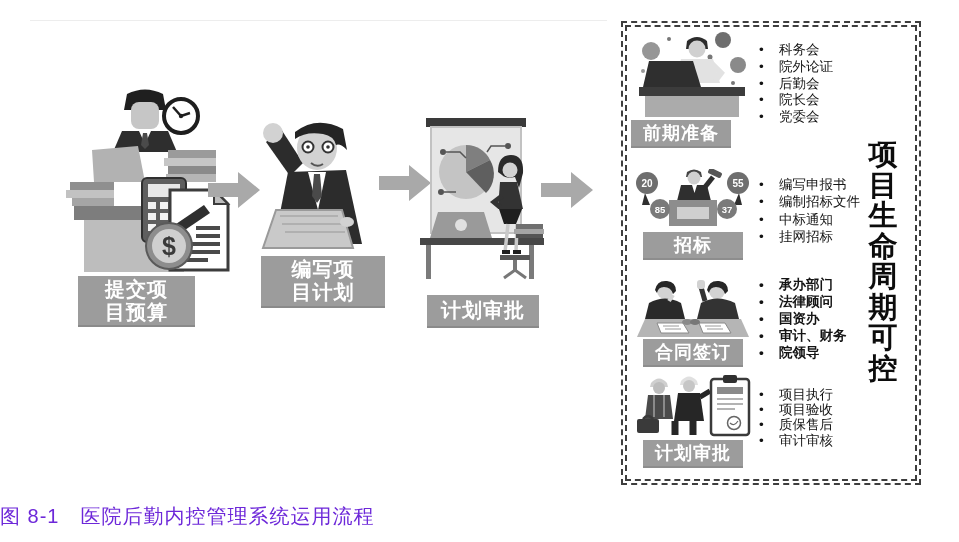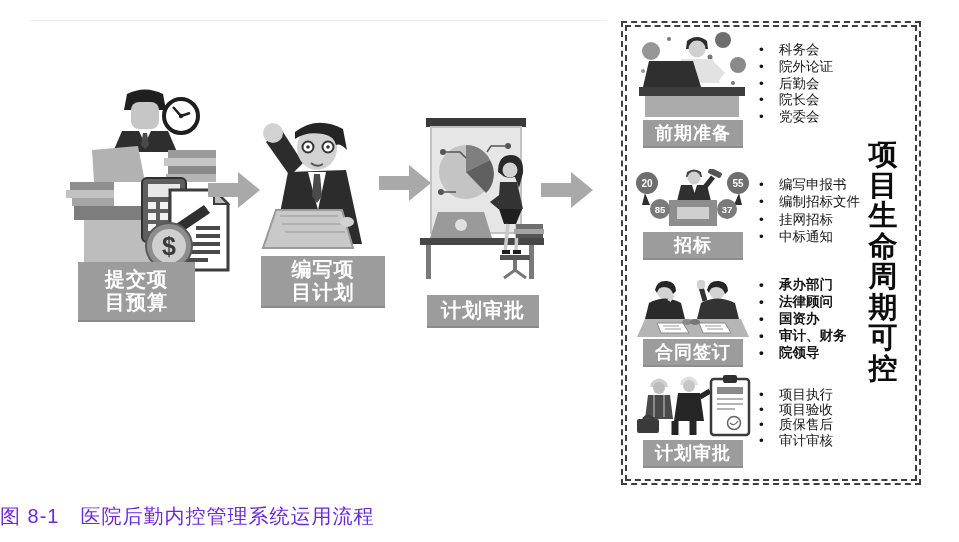--- a/index.html
+++ b/index.html
@@ -110,21 +110,21 @@
         <path d="M126 138 l28 -19 6 8 -28 19 -9 2 z" fill="#2f2f2f"></path>
       </g>
       <g>
         <circle cx="119" cy="160" r="23" fill="#8d8d8d" stroke="#5a5a5a" stroke-width="2"></circle>
         <circle cx="119" cy="160" r="17" fill="#cfcfcf"></circle>
         <text x="119" y="169" text-anchor="middle" font-size="25" font-weight="bold" fill="#3a3a3a">$</text>
       </g>
     </svg>
   </div>
 
-  <div class="step-label" style="left:78px;top:262px;width:117px;height:58px">
+  <div class="step-label" style="left:78px;top:276px;width:117px;height:49px">
     <span class="ln">提交项</span>
     <span class="ln">目预算</span>
   </div>
 
   <div class="arrow" style="left:208px;top:172px">
     <svg width="52" height="36" viewBox="0 0 52 36">
         <polygon points="0,11 30,11 30,0 52,18 30,36 30,25 0,25" fill="#a9a9a9"></polygon>
       </svg>
   </div>
 
@@ -238,21 +238,21 @@
         </g>
         <g>
           <path d="M14 32 h44 l8 26 H8 Z" fill="#2f2f2f"></path>
         </g>
         <g>
           <rect x="4" y="58" width="106" height="9" fill="#3c3c3c"></rect>
           <rect x="10" y="67" width="94" height="21" fill="#ababab"></rect>
         </g>
       </svg>
     </div>
-    <div class="stage-label" style="left:20px;top:97px">前期准备</div>
+    <div class="stage-label" style="left:8px;top:97px">前期准备</div>
     <ul class="slist s1" style="left:124px;top:19px">
       <li>科务会</li>
       <li>院外论证</li>
       <li>后勤会</li>
       <li>院长会</li>
       <li>党委会</li>
     </ul>
 
     <div class="sicon" style="left:12px;top:146px;width:116px;height:62px">
       <svg viewBox="0 0 116 62" width="116" height="62">
@@ -279,22 +279,22 @@
           <text x="25" y="43.5" text-anchor="middle" font-size="9.5" font-weight="bold" fill="#ffffff">85</text>
           <circle cx="92" cy="40" r="10" fill="#7a7a7a"></circle>
           <text x="92" y="43.5" text-anchor="middle" font-size="9.5" font-weight="bold" fill="#ffffff">37</text>
         </g>
       </svg>
     </div>
     <div class="stage-label" style="left:20px;top:209px">招标</div>
     <ul class="slist s2" style="left:124px;top:153px">
       <li>编写申报书</li>
       <li>编制招标文件</li>
+      <li>中标通知</li>
       <li>挂网招标</li>
-      <li>中标通知</li>
     </ul>
 
     <div class="sicon" style="left:12px;top:256px;width:116px;height:60px">
       <svg viewBox="0 0 116 60" width="116" height="60">
         <g>
           <circle cx="30" cy="12" r="8" fill="#d2d2d2"></circle>
           <path d="M20 11 q2 -10 12 -9 q9 1 9 10 l-3 3 q-2 -7 -9 -7 q-6 0 -7 6 z" fill="#262626"></path>
           <path d="M14 24 q16 -9 32 0 l4 16 h-40 z" fill="#2a2a2a"></path>
           <path d="M34 22 l4 -6" stroke="#d2d2d2" stroke-width="4" fill="none"></path>
         </g>

